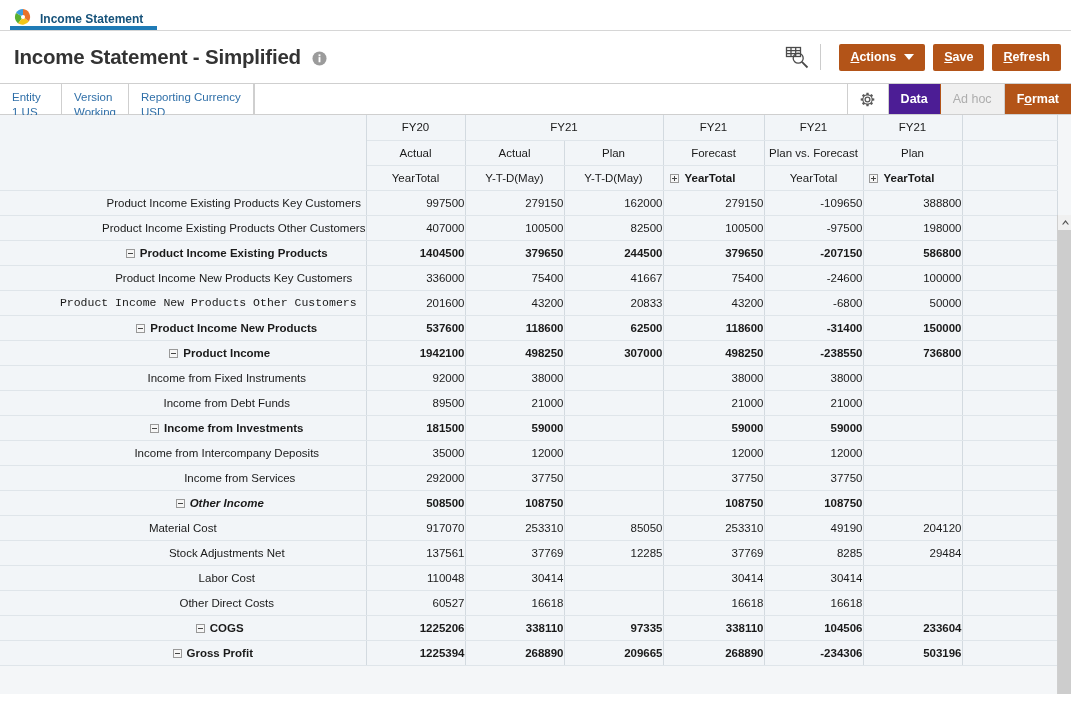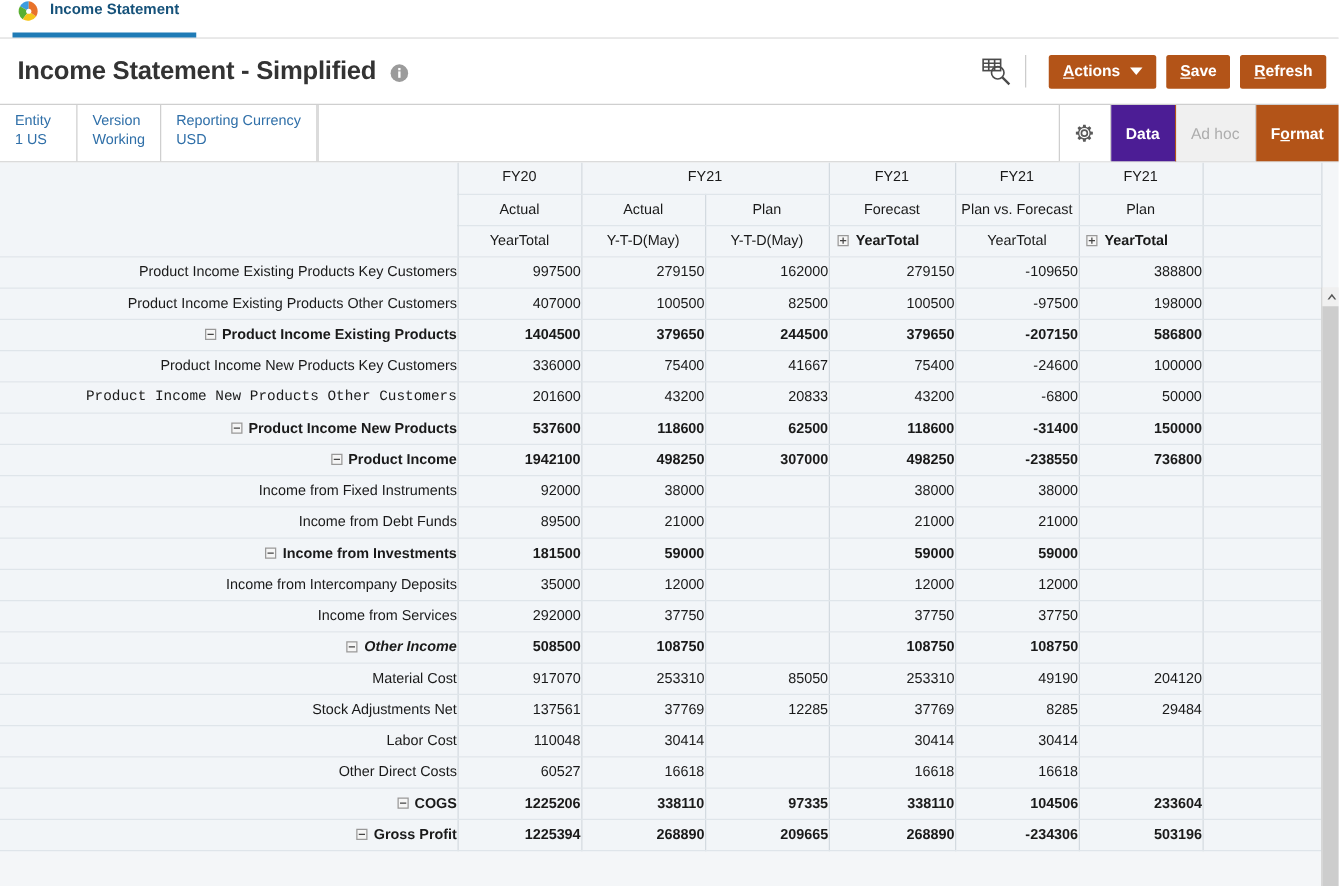--- a/index.html
+++ b/index.html
@@ -15,21 +15,21 @@
   #tabstrip {
     height: 31px;
     background: #ffffff;
     border-bottom: 1px solid #d6d6d6;
     display: flex;
     align-items: stretch;
     padding-left: 10px;
   }
   .tab {
     display: flex;
-    align-items: flex-start;
+    align-items: flex-end;
     gap: 8px;
     padding: 0 14px 0 4px;
     border-bottom: 4px solid transparent;
     cursor: pointer;
   }
   .tab.active { border-bottom-color: #1f7bb6; }
   .tab-label {
     font-size: 12px;
     font-weight: bold;
     color: #16527a;
@@ -89,21 +89,21 @@
     width: 0; height: 0;
     border-left: 5px solid transparent;
     border-right: 5px solid transparent;
     border-top: 6px solid #ffffff;
     display: inline-block;
     margin-left: 2px;
   }
 
   
   #povbar {
-    height: 47px;
+    height: 32px;
     display: flex;
     align-items: stretch;
     border-top: 1px solid #cfcfcf;
     border-bottom: 1px solid #cfcfcf;
     background: #ffffff;
     margin: 0 0 0 0;
   }
   #pov-left {
     display: flex;
     align-items: stretch;
@@ -224,21 +224,21 @@
     vertical-align: middle;
     margin-right: 5px;
     cursor: pointer;
   }
   .minusbox::before {
     content: ""; position: absolute; left: 1px; right: 1px; top: 3px; height: 1px; background: #444;
   }
 
   
   td.rowlbl {
-    text-align: right;
+    text-align: center;
     padding-left: 0;
     background: #f2f5f8;
   }
   td.rowlbl .lbl-inner {
     display: block;
     white-space: nowrap;
     overflow: hidden;
   }
   td.rowlbl.bold { font-weight: bold; }
   td.num {

